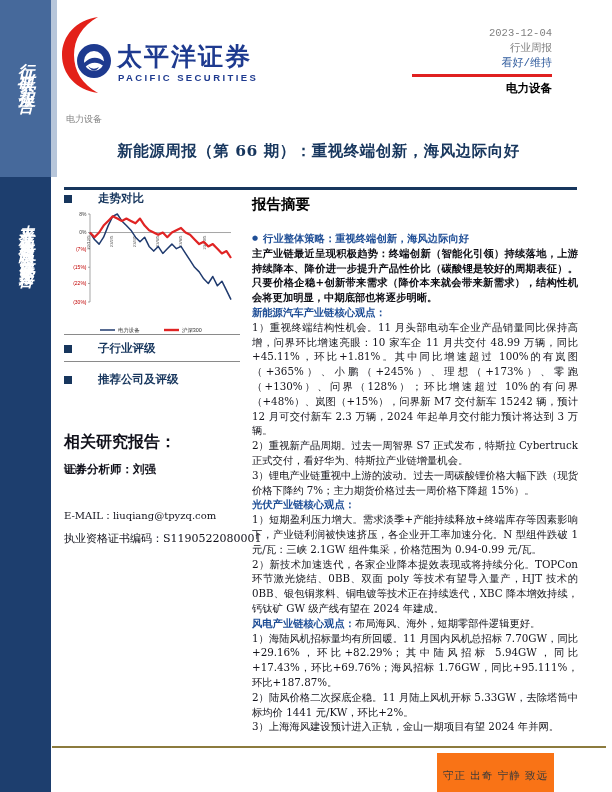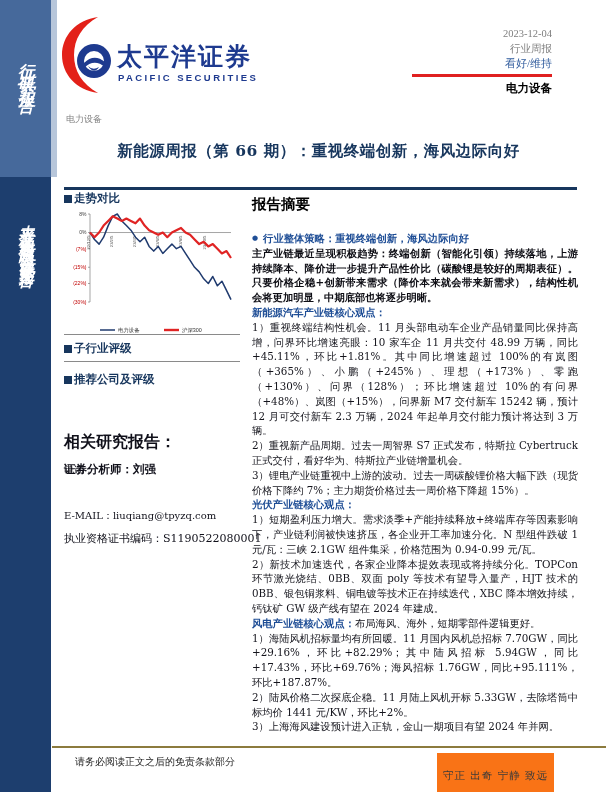--- a/index.html
+++ b/index.html
@@ -13,32 +13,32 @@
           writing-mode:vertical-rl;color:#ffffff;font-style:italic;font-weight:bold;}
   .v-top{top:50px;font-size:16px;letter-spacing:7px;}
   .v-bottom{top:36px;font-size:15px;letter-spacing:3px;}
   
   .logo-mark{position:absolute;left:58px;top:14px;}
   .brand-cn{position:absolute;left:117px;top:40px;font-size:25px;font-weight:bold;color:#1e3a8f;
             letter-spacing:2px;font-family:"DejaVu Sans","Liberation Sans",sans-serif;text-align:center;}
   .brand-en{position:absolute;left:118px;top:72px;font-size:9.5px;font-weight:bold;color:#1e3a8f;
             letter-spacing:2.4px;font-family:"Liberation Sans",sans-serif;}
   .meta{position:absolute;left:400px;top:26px;width:152px;text-align:right;
-        font-family:Liberation Serif, serif;}
+        font-family:Liberation Mono, monospace;}
   .meta-date,.meta-type{color:#7f7f7f;font-size:10.5px;line-height:15px;}
   .meta-rating{color:#2f5b9d;font-size:11px;line-height:15px;}
   .rating-underline{width:140px;height:3px;background:#e02020;margin:3px 0 4px auto;}
   .meta-industry{color:#000;font-size:11.5px;font-weight:bold;}
   .breadcrumb{position:absolute;left:66px;top:113px;font-size:9px;color:#808080;
               font-family:"Liberation Sans",sans-serif;}
   .report-title{position:absolute;left:66px;top:141px;width:505px;font-size:15.5px;
                 font-weight:bold;color:#17365d;letter-spacing:0.5px;}
   .title-rule{position:absolute;left:64px;top:187px;width:513px;height:3px;background:#17365d;}
   
-  .section-head{position:absolute;display:flex;align-items:center;gap:2px;
+  .section-head{position:absolute;display:flex;align-items:center;gap:26px;
                 color:#17365d;font-weight:bold;font-size:11.5px;}
   .bullet-sq{width:8px;height:8px;background:#17365d;flex:0 0 auto;}
   .sep-line{position:absolute;height:1px;background:#8a8a8a;}
   .lc-label{position:absolute;color:#10101a;}
   .lc-bold{font-weight:bold;}
   .trend-chart{position:absolute;left:64px;top:206px;}
   
   .summary{position:absolute;left:252px;top:195px;width:326px;}
   .summary-heading{font-size:14.5px;font-weight:bold;color:#000;margin:0 0 17px 0;}
   .para{font-size:10.3px;line-height:14.8px;text-align:justify;margin:0;color:#14141c;}
@@ -153,16 +153,15 @@
         <div class="para normal"><span>1）短期盈利压力增大。需求淡季+产能持续释放+终端库存等因素影响下，产业链利润被快速挤压，各企业开工率加速分化。N 型组件跌破 1 元/瓦：三峡 2.1GW 组件集采，价格范围为 0.94-0.99 元/瓦。</span></div>
         <div class="para normal"><span>2）新技术加速迭代，各家企业降本提效表现或将持续分化。TOPCon 环节激光烧结、0BB、双面 poly 等技术有望导入量产，HJT 技术的 0BB、银包铜浆料、铜电镀等技术正在持续迭代，XBC 降本增效持续，钙钛矿 GW 级产线有望在 2024 年建成。</span></div>
         <div class="para wind"><span class="lead">风电产业链核心观点：</span><span>布局海风、海外，短期零部件逻辑更好。</span></div>
         <div class="para normal"><span>1）海陆风机招标量均有所回暖。11 月国内风机总招标 7.70GW，同比+29.16%，环比+82.29%；其中陆风招标 5.94GW，同比+17.43%，环比+69.76%；海风招标 1.76GW，同比+95.111%，环比+187.87%。</span></div>
         <div class="para normal"><span>2）陆风价格二次探底企稳。11 月陆上风机开标 5.33GW，去除塔筒中标均价 1441 元/KW，环比+2%。</span></div>
         <div class="para normal"><span>3）上海海风建设预计进入正轨，金山一期项目有望 2024 年并网。</span></div>
       </div>
   </div>
 
   <div class="footer-rule"></div>
-  <div class="footer-disclaimer">请务必阅读正文之后的免责条款部分</div>
   <div class="footer-slogan">守正 出奇 宁静 致远</div>
 
 </div>
 
 </body></html>

